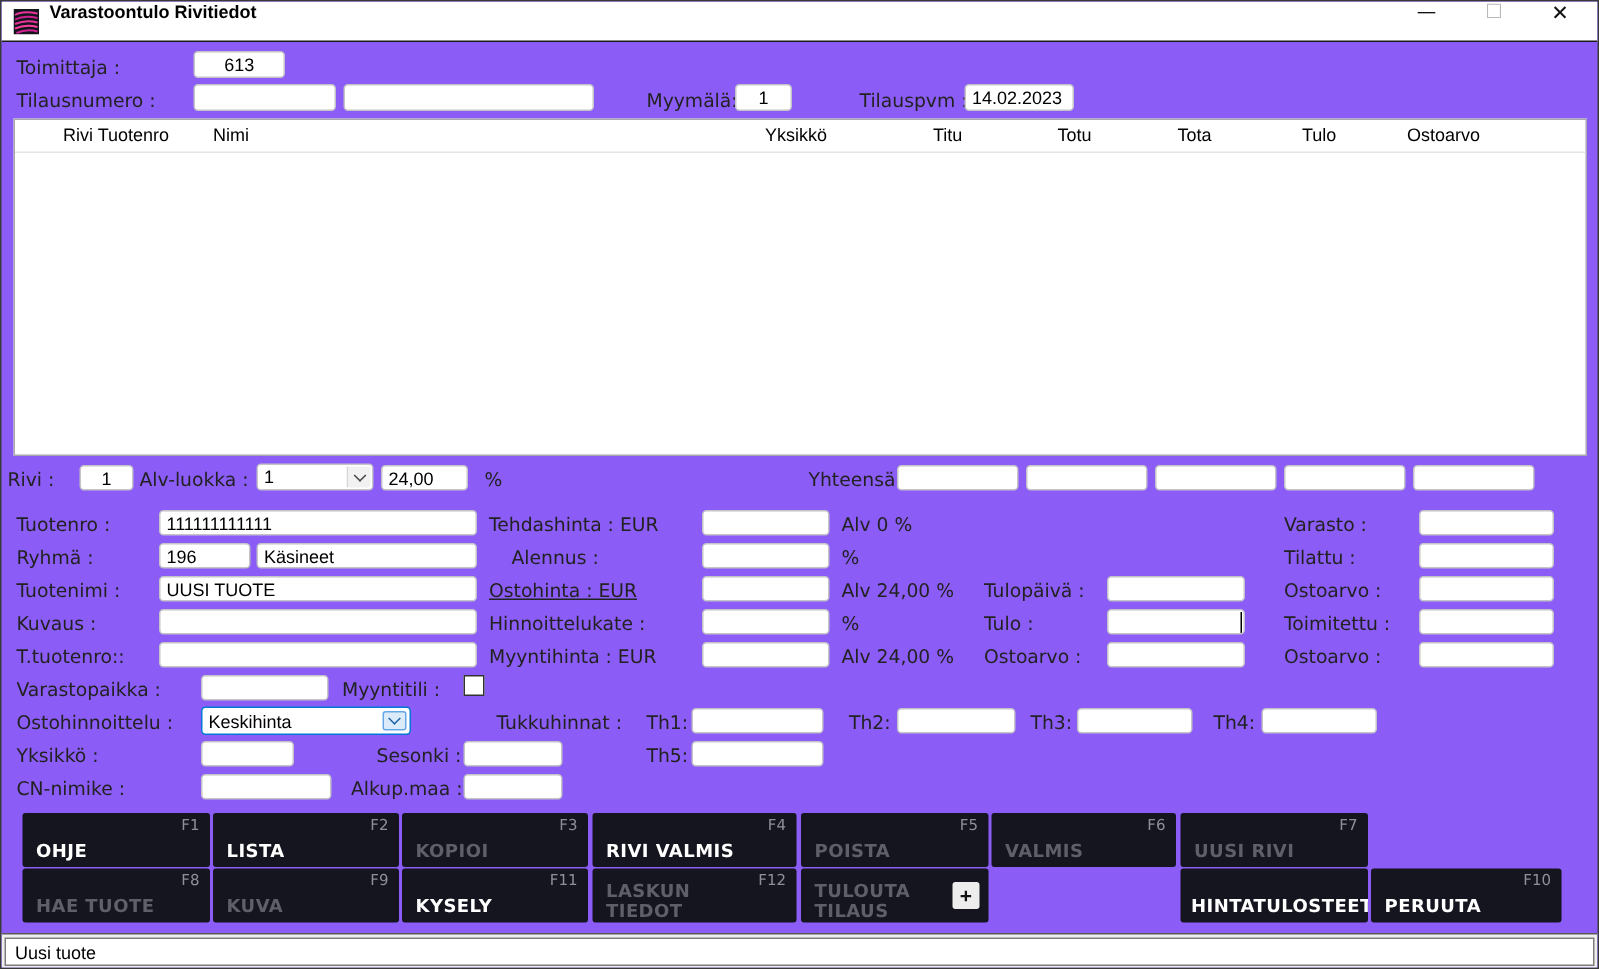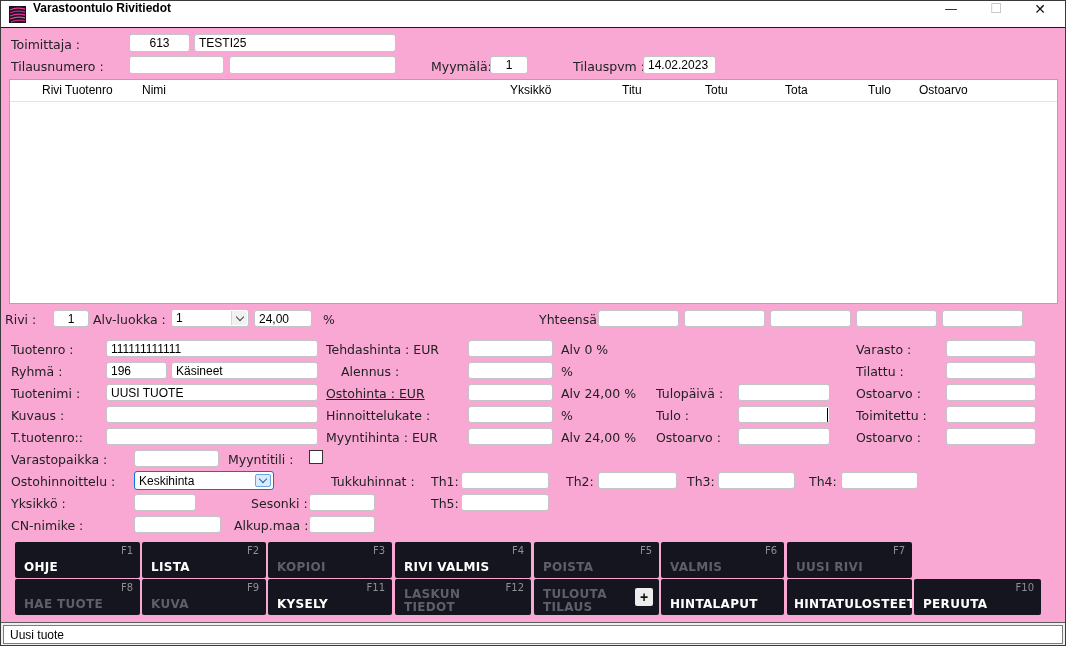--- a/index.html
+++ b/index.html
@@ -1,18 +1,18 @@
 <!DOCTYPE html>
 <html><head>
 <meta charset="utf-8">
 <style>
   html,body{margin:0;padding:0;background:#cfcfcf;}
   *{box-sizing:border-box;}
   #win{
-    position:relative;width:1066px;height:646px;background:#f9a8d4;
+    position:relative;width:1066px;height:646px;background:#8b5cf6;
     border:1px solid #3a3a3a;overflow:hidden;
     font-family:"DejaVu Sans",sans-serif;
   }
   
   #titlebar{position:absolute;left:0;top:0;width:100%;height:27px;background:#ffffff;border-bottom:1px solid #1a1a1a;}
   #appicon{position:absolute;left:8px;top:5px;width:17px;height:17px;}
   #title{position:absolute;left:32px;top:0;height:27px;line-height:27px;font:600 12px "Liberation Sans",sans-serif;color:#000;}
   .wctl{position:absolute;top:0;width:40px;height:27px;text-align:center;line-height:27px;font:400 13px "DejaVu Sans",sans-serif;color:#111;cursor:default;}
   #btn-min{left:930px;}
   #btn-max{left:975px;color:#b9b9b9;}
@@ -68,41 +68,40 @@
       <path d="M2 16 Q9 13 16 15" stroke="#d02090" stroke-width="1.3" fill="none"></path>
     </svg>
     <div id="title">Varastoontulo Rivitiedot</div>
     <div class="wctl" id="btn-min">—</div>
     <div class="wctl" id="btn-max">☐</div>
     <div class="wctl" id="btn-close">✕</div>
   </div>
 
   <div class="lbl" style="left:10px;top:36px;">Toimittaja :</div>
   <div class="fld ctr" style="left:128px;top:33px;width:61px;">613</div>
-  <div class="fld" style="left:193px;top:33px;width:202px;">TESTI25</div>
 
   <div class="lbl" style="left:10px;top:58px;">Tilausnumero :</div>
   <div class="fld" style="left:128px;top:55px;width:95px;"></div>
   <div class="fld" style="left:228px;top:55px;width:167px;"></div>
 
   <div class="lbl" style="left:430px;top:58px;">Myymälä:</div>
   <div class="fld ctr" style="left:489px;top:55px;width:38px;">1</div>
 
   <div class="lbl" style="left:572px;top:58px;">Tilauspvm :</div>
   <div class="fld" style="left:642px;top:55px;width:73px;">14.02.2023</div>
 
   <div id="grid">
     <div class="hdr" style="left:32px;">Rivi Tuotenro</div>
     <div class="hdr" style="left:132px;">Nimi</div>
     <div class="hdr" style="left:500px;">Yksikkö</div>
     <div class="hdr" style="left:612px;">Titu</div>
     <div class="hdr" style="left:695px;">Totu</div>
     <div class="hdr" style="left:775px;">Tota</div>
     <div class="hdr" style="left:858px;">Tulo</div>
-    <div class="hdr" style="left:909px;">Ostoarvo</div>
+    <div class="hdr" style="left:928px;">Ostoarvo</div>
     <div class="hline"></div>
   </div>
 
   <div class="lbl" style="left:4px;top:311px;">Rivi :</div>
   <div class="fld sm ctr" style="left:52px;top:309px;width:36px;">1</div>
   <div class="lbl" style="left:92px;top:311px;">Alv-luokka :</div>
   <div class="combo" style="left:170px;top:308px;width:78px;">
     <span>1</span>
     <span class="arrowbox">
         <span class="chev"></span>
@@ -256,24 +255,20 @@
       <span class="fkey">F11</span>
     </div>
   <div class="btn dis wrap" style="left:394px;top:578px;width:136px;">
     <span class="blabel">LASKUN TIEDOT</span>
       <span class="fkey">F12</span>
     </div>
   <div class="btn dis wrap" style="left:533px;top:578px;width:125px;">
     <span class="blabel" style="width:86px;">TULOUTA TILAUS</span>
     <span class="plusbox">+</span>
     </div>
-  <div class="btn" style="left:660px;top:578px;width:123px;">
-    <span class="blabel">HINTALAPUT</span>
-      <span class="fkey"></span>
-    </div>
   <div class="btn" style="left:786px;top:578px;width:125px;">
     <span class="blabel" style="left:7px;">HINTATULOSTEET</span>
       <span class="fkey"></span>
     </div>
   <div class="btn" style="left:913px;top:578px;width:127px;">
     <span class="blabel">PERUUTA</span>
       <span class="fkey">F10</span>
     </div>
 
   <div id="statusbar">

